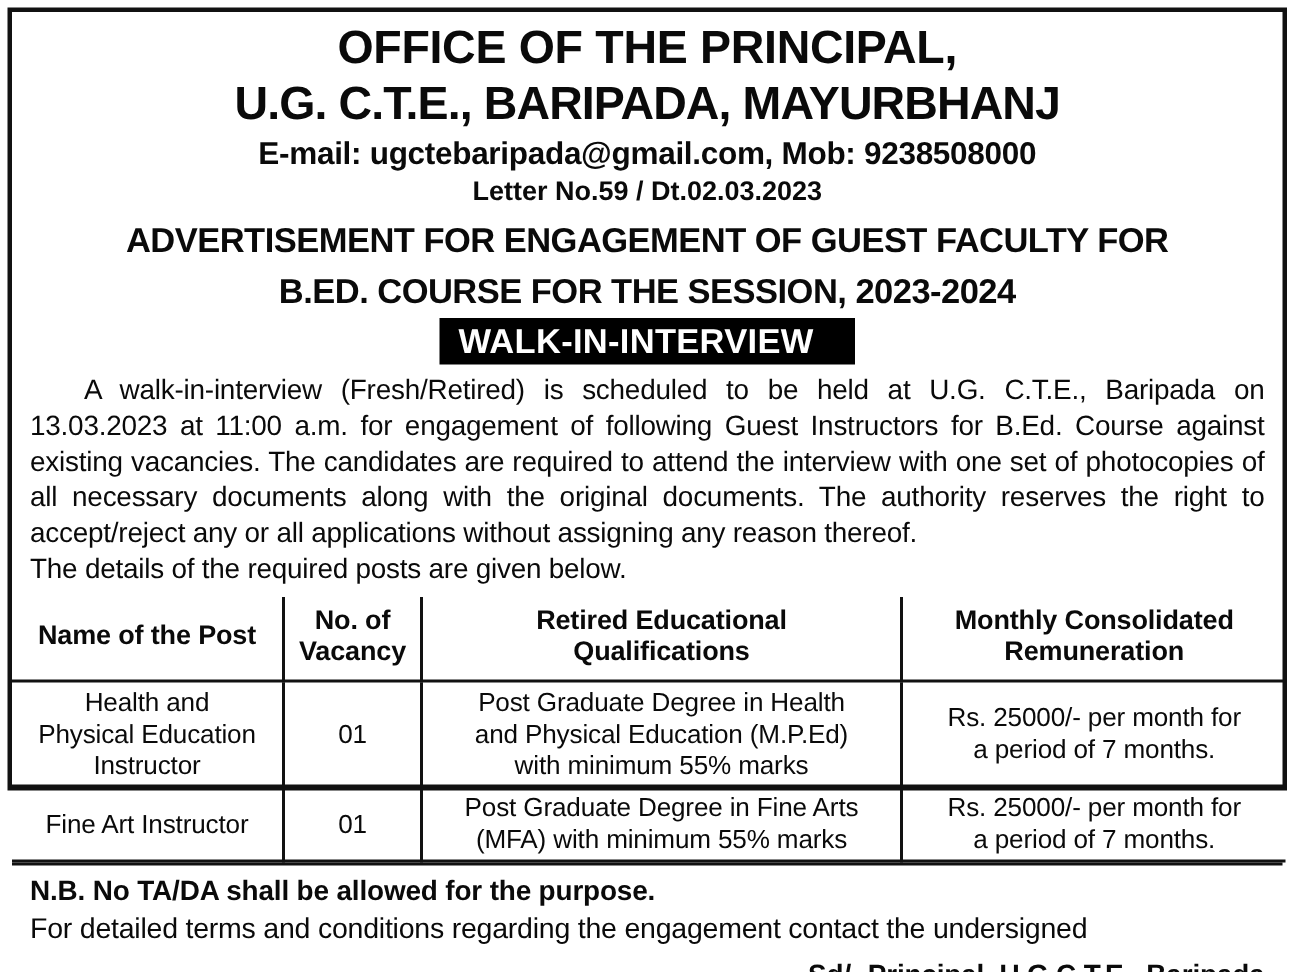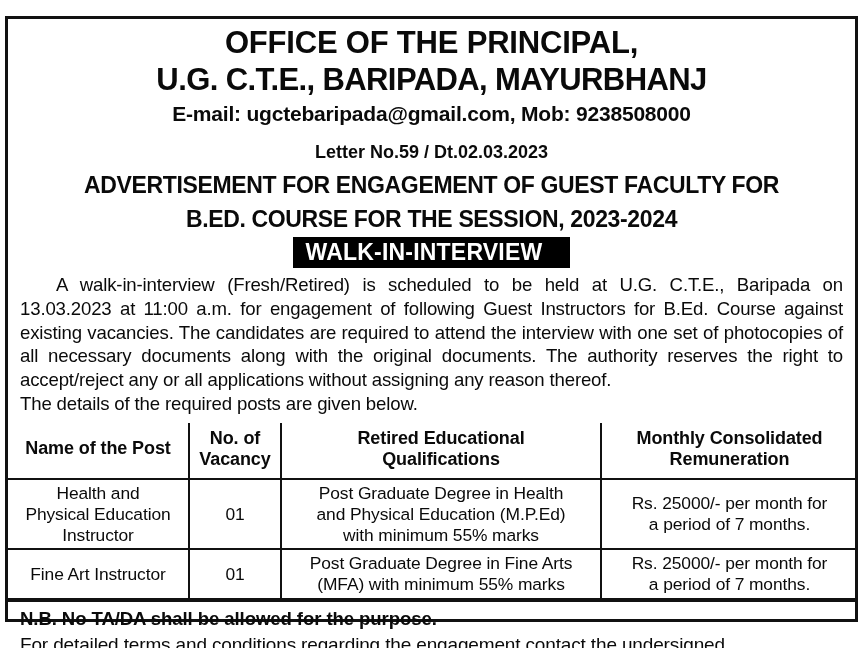--- a/index.html
+++ b/index.html
@@ -13,23 +13,23 @@
     width: 865px;
     height: 648px;
     font-family: "Liberation Sans", sans-serif;
     color: #0a0a0a;
     overflow: hidden;
   }
 
   .notice {
     position: absolute;
     left: 5px;
-    top: 16px;
+    top: 5px;
     width: 853px;
-    height: 606px;
+    height: 522px;
     border: 3px solid #111111;
     background: #ffffff;
     display: flex;
     flex-direction: column;
   }
 
   
   .header {
     padding: 6px 10px 0 10px;
     text-align: center;
@@ -49,21 +49,21 @@
     font-weight: bold;
     font-size: 21px;
     line-height: 1.3;
     margin-top: 2px;
     letter-spacing: -0.2px;
   }
   .letter-line {
     font-weight: bold;
     font-size: 18px;
     line-height: 1.3;
-    margin-top: 14px;
+    margin-top: 0;
   }
 
   .advert-line {
     font-weight: bold;
     font-size: 23px;
     line-height: 1.22;
     letter-spacing: -0.35px;
     margin-top: 6px;
     white-space: nowrap;
   }

